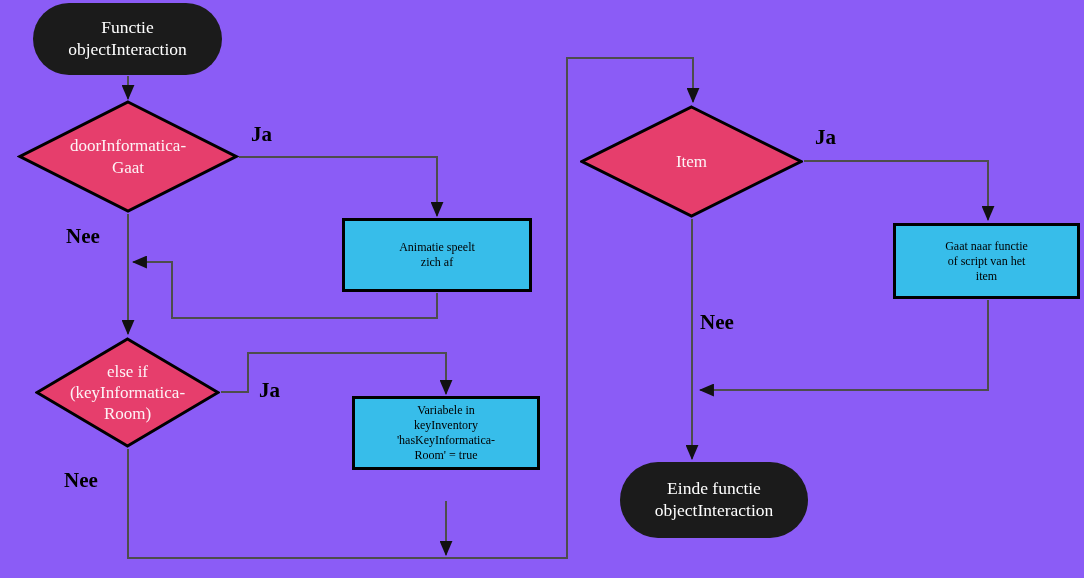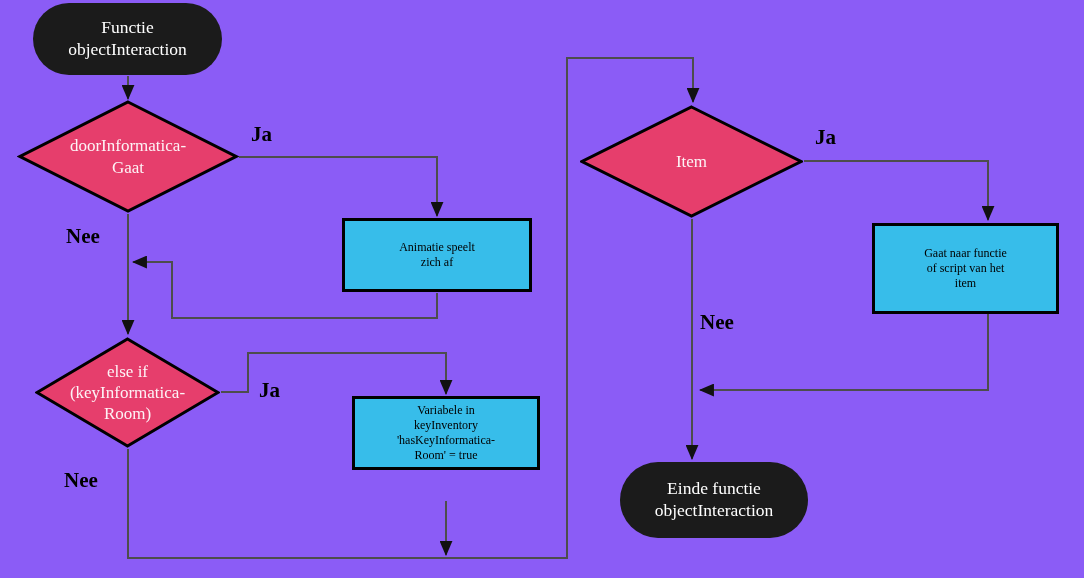--- a/index.html
+++ b/index.html
@@ -115,21 +115,21 @@
 Room' = true</span>
   </div>
 
   <div class="node decision" style="left:580px;top:105px;width:223px;height:113px">
     <svg class="diamond-svg" width="223" height="113" viewBox="0 0 223 113">
       <polygon class="diamond-poly" points="111.5,2 221,56.5 111.5,111 2,56.5"></polygon>
     </svg>
     <span class="node-label">Item</span>
   </div>
 
-  <div class="node process" style="left:872px;top:223px;width:187px;height:91px">
+  <div class="node process" style="left:893px;top:223px;width:187px;height:76px">
     <span class="node-label">Gaat naar functie
 of script van het
 item</span>
   </div>
 
   <div class="node terminal" style="left:620px;top:462px;width:188px;height:76px">
     <span class="node-label">Einde functie
 objectInteraction</span>
   </div>
 

